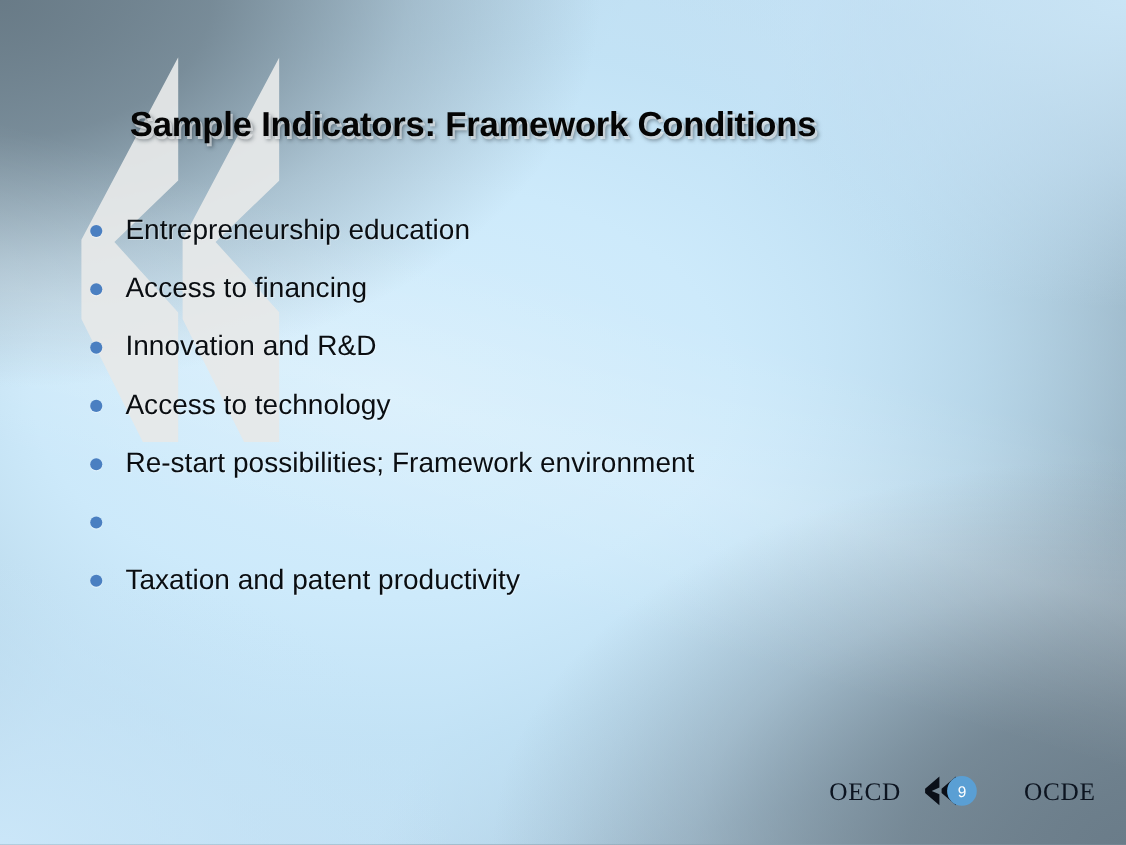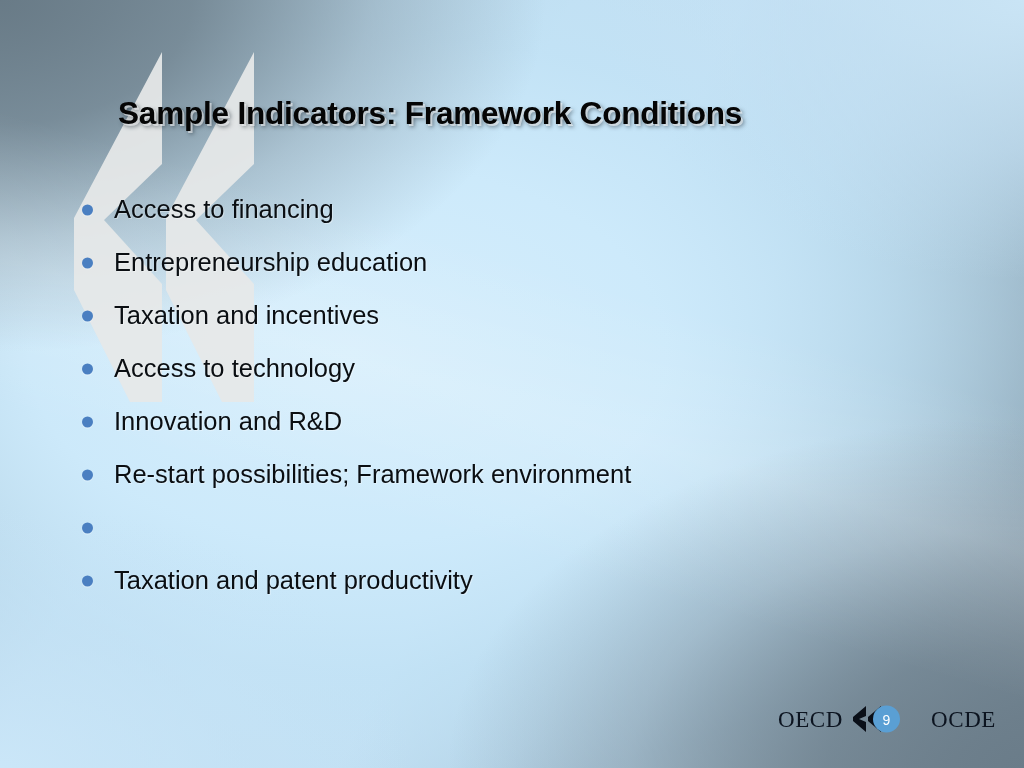--- a/index.html
+++ b/index.html
@@ -155,21 +155,21 @@
     text-shadow: 1px 1px 0 rgba(255,255,255,0.35);
   }
 
   
   .logo {
     position: absolute;
     right: 28px;
     bottom: 34px;
     display: flex;
     align-items: center;
-    gap: 8px;
+    gap: 20px;
     font-family: "Liberation Serif", serif;
   }
 
   .logo-word {
     font-size: 23px;
     color: #0c1420;
     letter-spacing: 0.6px;
     line-height: 1;
   }
 
@@ -219,37 +219,33 @@
         <path d="M88 0 L88 112 L30 168 L88 232 L88 350 L56 350 L0 238 L0 166 Z" transform="translate(98,0)"></path>
       </g>
     </svg>
   </div>
 
   <div class="title">Sample Indicators: Framework Conditions</div>
 
   <ul class="bullets">
     <li class="bullet-item">
       <span class="bullet-marker"></span>
+      <span class="bullet-text">Entrepreneurship education</span>
+    </li>
+    <li class="bullet-item">
+      <span class="bullet-marker"></span>
       <span class="bullet-text">Access to financing</span>
     </li>
     <li class="bullet-item">
       <span class="bullet-marker"></span>
-      <span class="bullet-text">Entrepreneurship education</span>
-    </li>
-    <li class="bullet-item">
-      <span class="bullet-marker"></span>
-      <span class="bullet-text">Taxation and incentives</span>
+      <span class="bullet-text">Innovation and R&amp;D</span>
     </li>
     <li class="bullet-item">
       <span class="bullet-marker"></span>
       <span class="bullet-text">Access to technology</span>
-    </li>
-    <li class="bullet-item">
-      <span class="bullet-marker"></span>
-      <span class="bullet-text">Innovation and R&amp;D</span>
     </li>
     <li class="bullet-item">
       <span class="bullet-marker"></span>
       <span class="bullet-text">Re-start possibilities; Framework environment</span>
     </li>
     <li class="bullet-item">
       <span class="bullet-marker"></span>
     </li>
     <li class="bullet-item">
       <span class="bullet-marker"></span>

